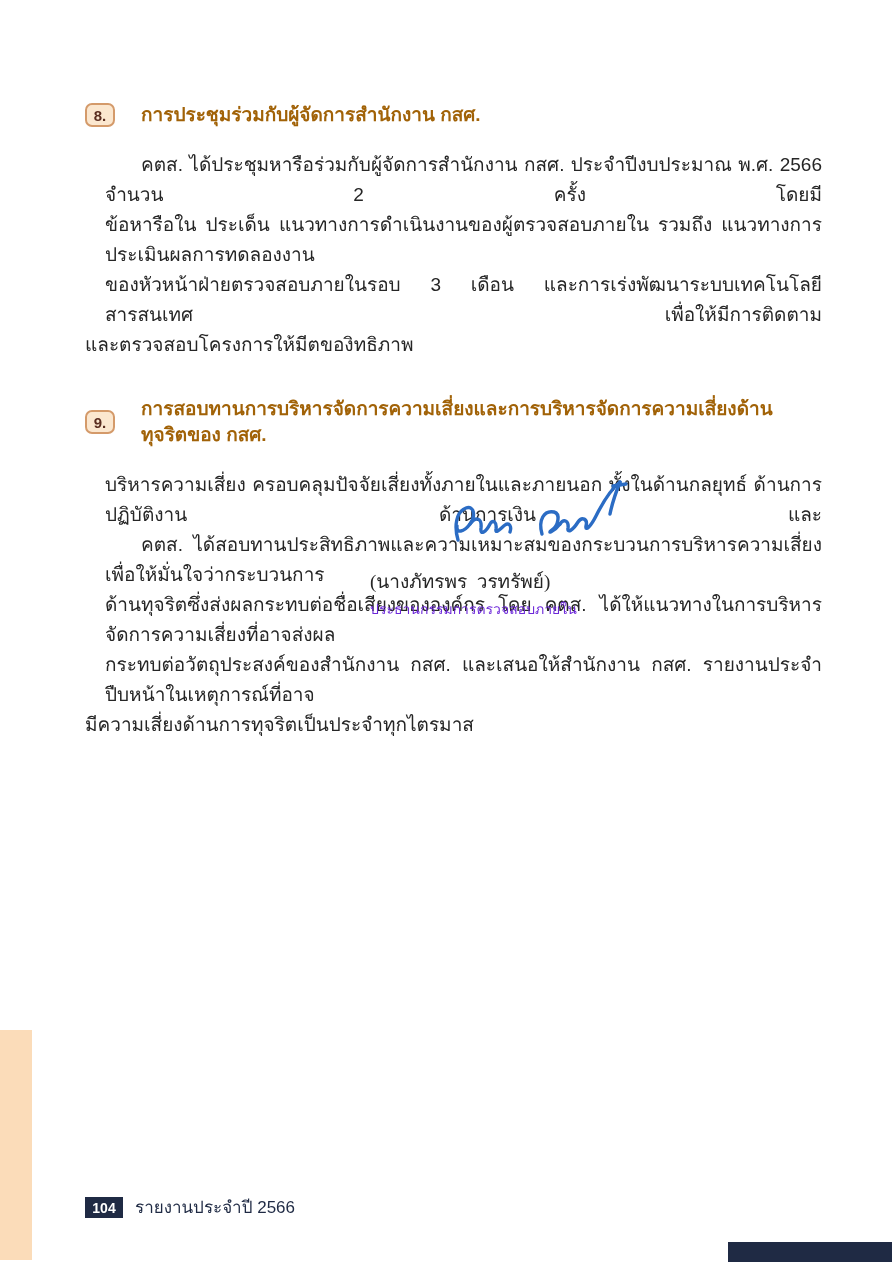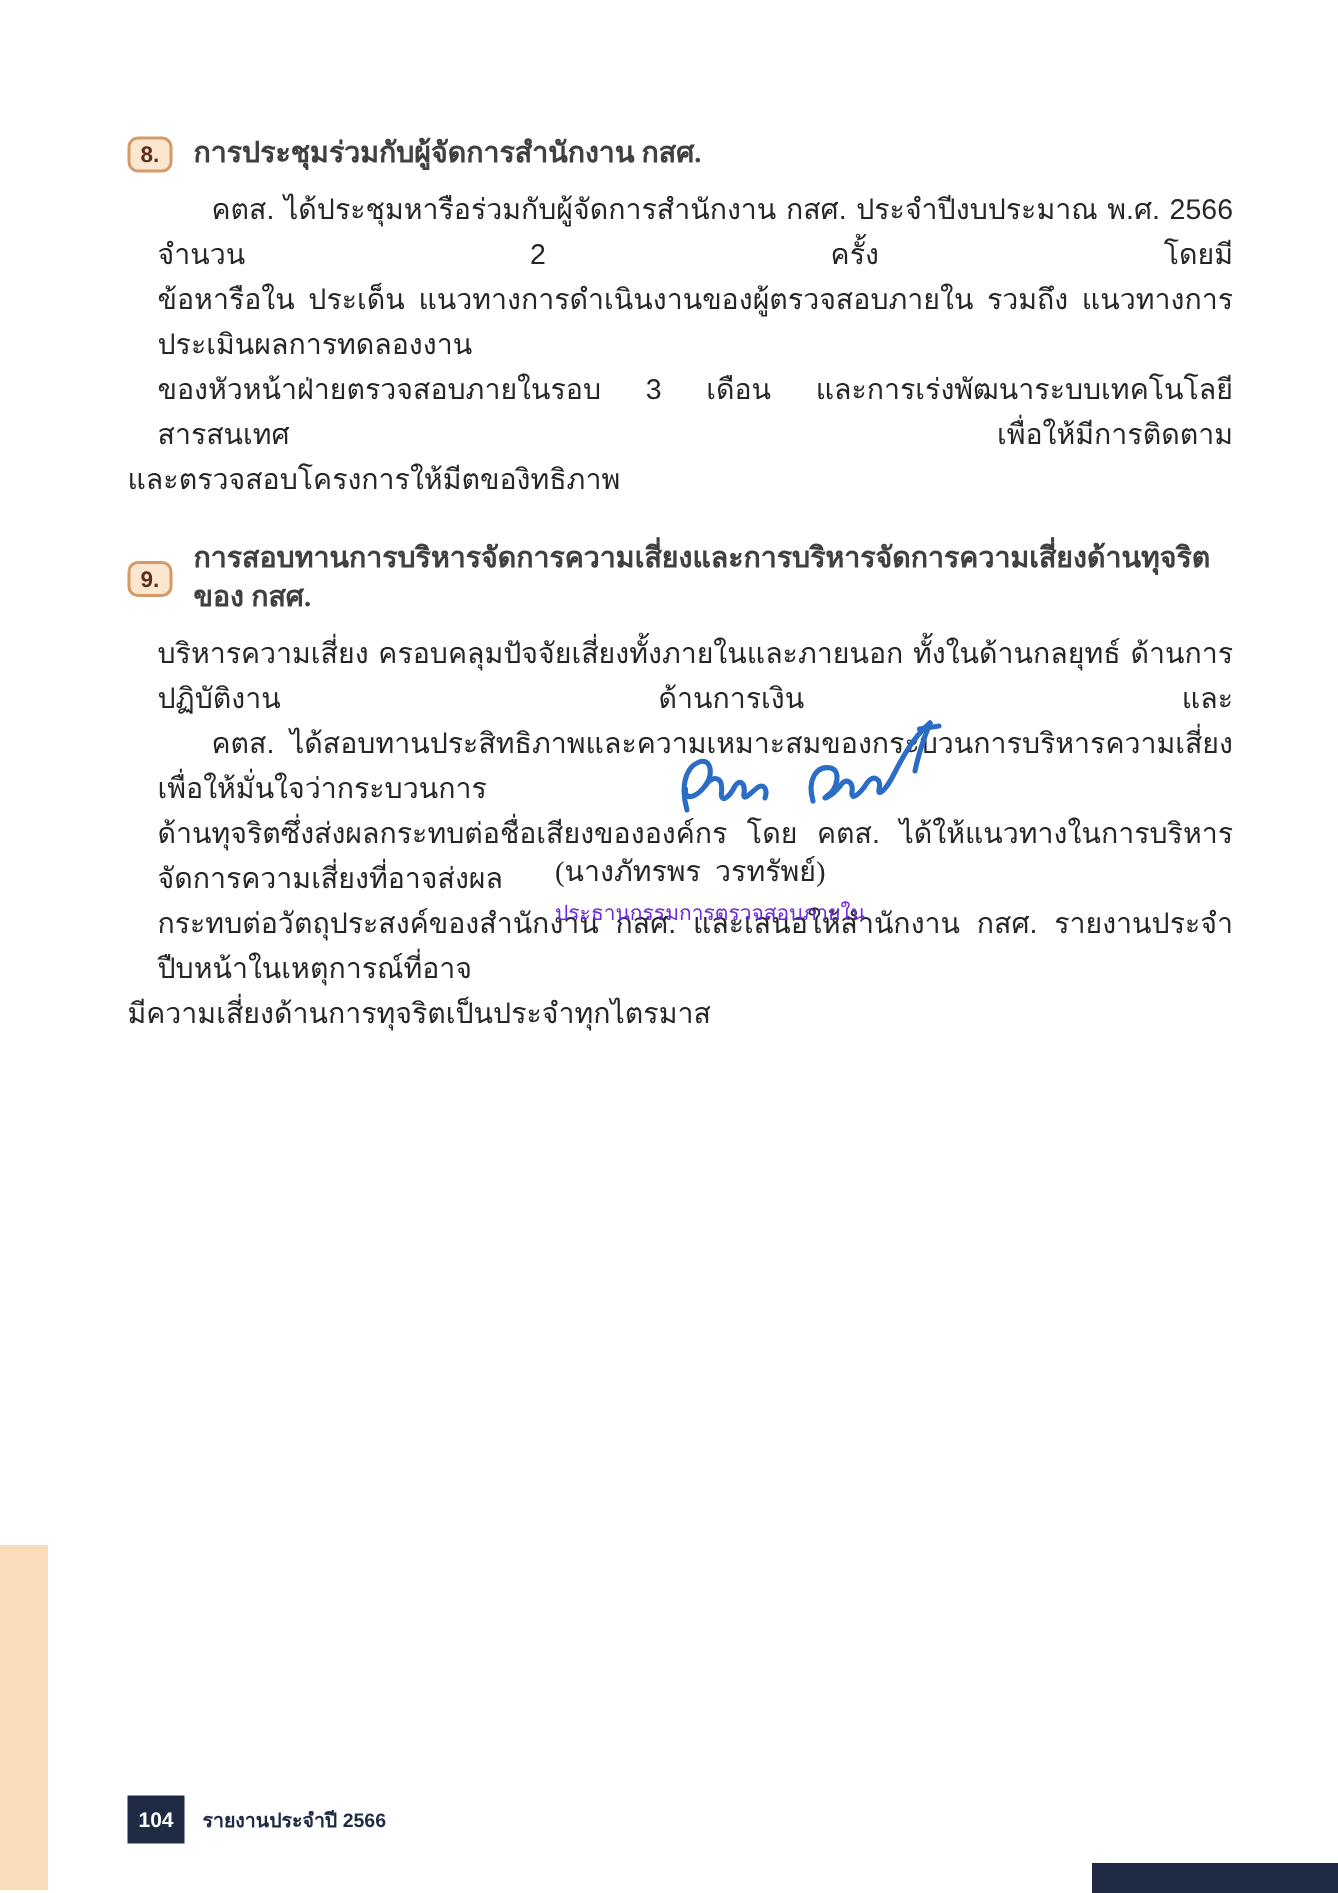--- a/index.html
+++ b/index.html
@@ -17,21 +17,21 @@
   .sec-head{display:flex;align-items:center;gap:10px;margin:0 0 6px 0;min-height:26px;}
   .badge{
     display:inline-flex;align-items:center;justify-content:center;
     min-width:30px;height:24px;box-sizing:border-box;
     border:2px solid #d49a6a;border-radius:7px;
     background:#fbe7cf;color:#5a2d20;
     font-weight:bold;font-size:15px;line-height:1;
     padding:0 4px;flex:0 0 auto;
   }
   .sec-title{
-    margin:4px;font-size:19px;font-weight:bold;color:#404040;line-height:26px;font-family:Liberation Serif, serif;
+    margin:16px;font-size:19px;font-weight:bold;color:#a16207;line-height:26px;
   }
   .para{font-size:19px;line-height:30px;color:#262626;}
   .line{display:block;}
   .j{text-align:justify;text-align-last:justify;margin-left:20px;}
   .indent{text-indent:36px;}
   .sig-block{
     position:absolute;left:370px;top:476px;width:330px;
     text-align:left;
     font-family:Liberation Serif, serif;
   }
@@ -41,26 +41,26 @@
   .side-strip{
     position:absolute;left:0;top:1030px;width:32px;height:230px;
     background:#fbdcb9;
   }
   .footer{
     position:absolute;left:85px;top:1197px;
     display:flex;align-items:center;gap:12px;
   }
   .page-num{
     display:inline-flex;align-items:center;justify-content:center;
-    min-width:38px;height:32px;
+    min-width:38px;height:21px;
     background:#1f2a44;color:#ffffff;
     font-weight:bold;font-size:14px;line-height:1;
   }
   .footer-title{
-    color:#1f2a44;font-size:13px;font-weight:bold;line-height:21px;
+    color:#1f2a44;font-size:17px;font-weight:normal;line-height:21px;
   }
   .corner-bar{
     position:absolute;right:0;top:1242px;width:164px;height:20px;
     background:#1f2a44;
   }
 </style>
 </head>
 <body>
 
 <div class="page">

